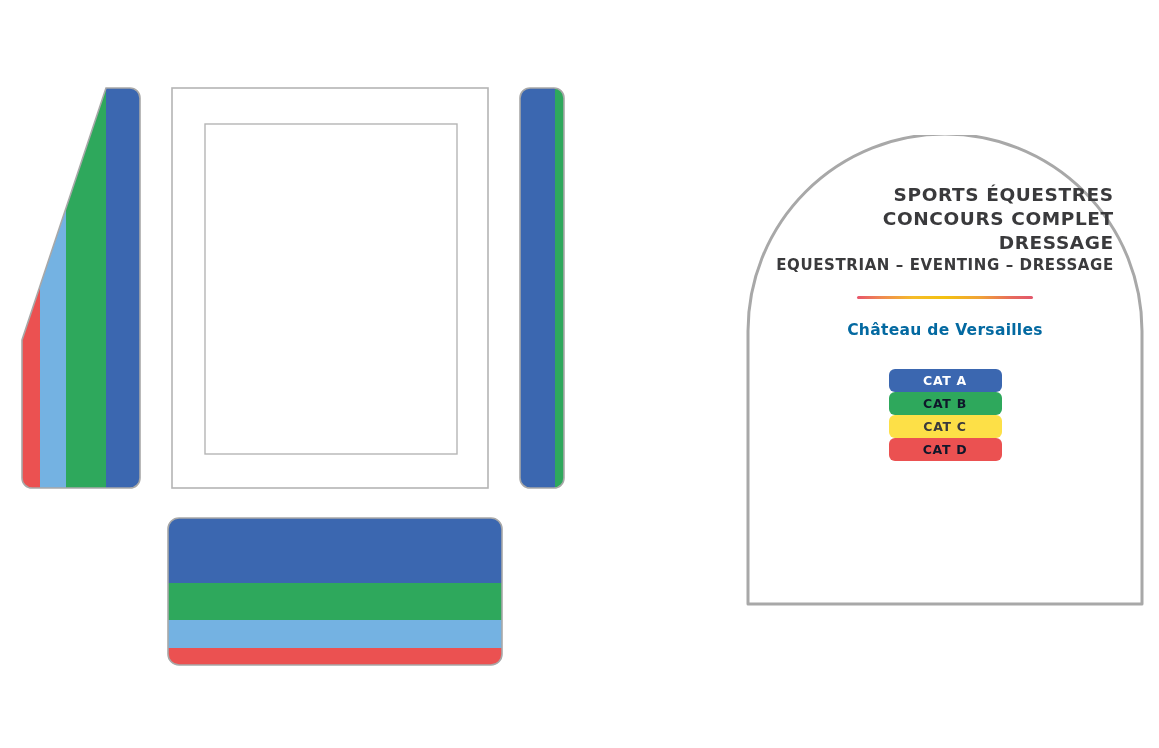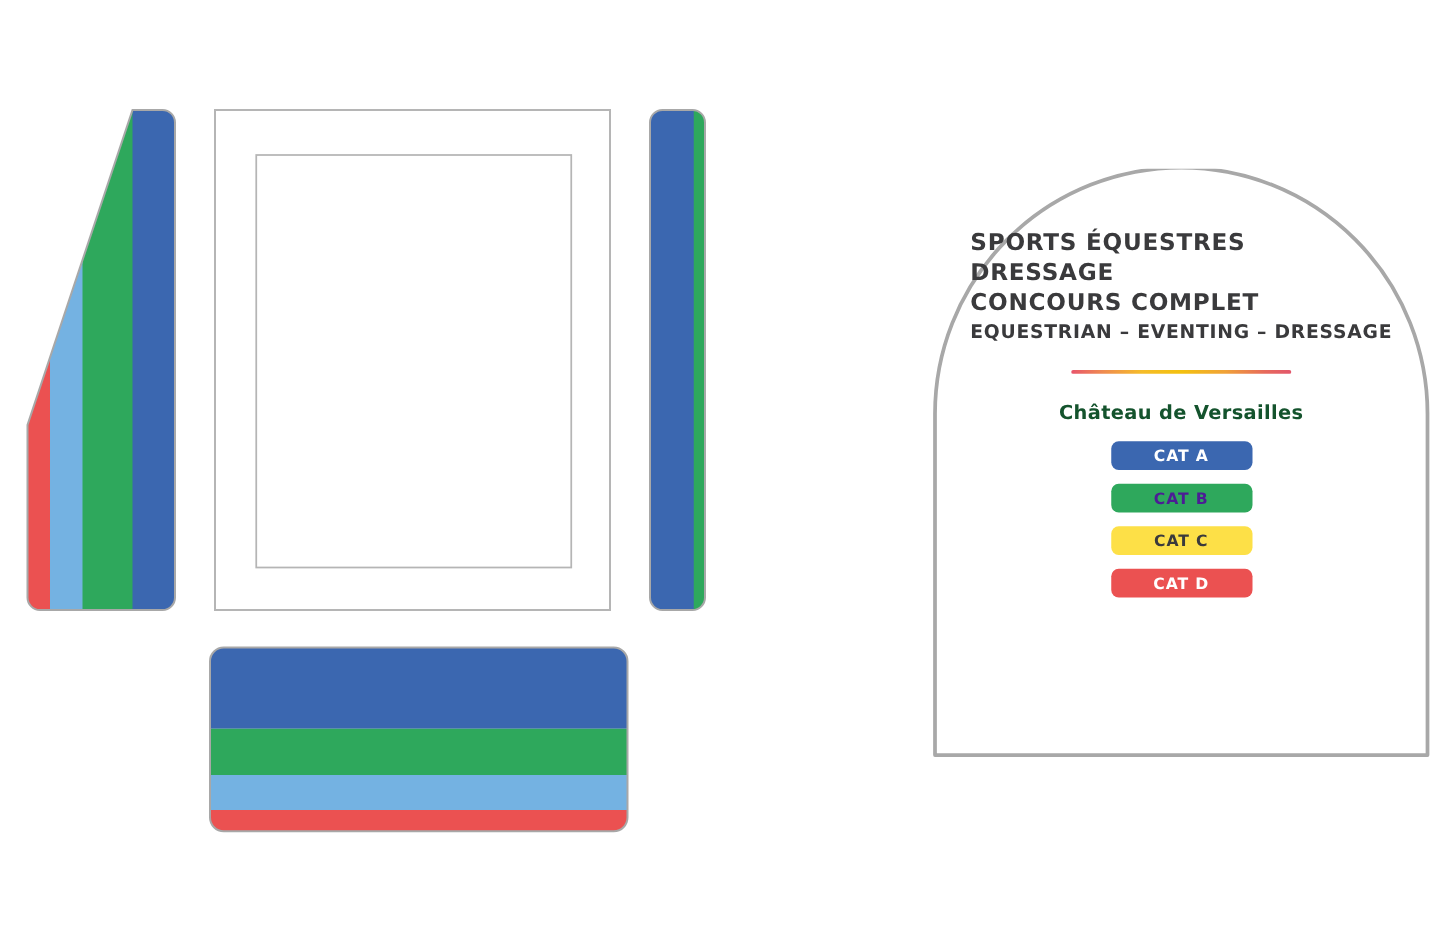--- a/index.html
+++ b/index.html
@@ -60,21 +60,21 @@
     width: 400px;
     height: 472px;
     display: flex;
     flex-direction: column;
     align-items: center;
     box-sizing: border-box;
     padding-top: 48px;
   }
 
   .sign-title {
-    text-align: left;
+    text-align: right;
     color: #3a3a3c;
     font-weight: bold;
     letter-spacing: 0.6px;
     line-height: 1.30;
   }
   .sign-title .line-fr {
     font-size: 18.5px;
     display: block;
   }
   .sign-title .line-en {
@@ -89,34 +89,33 @@
     margin-top: 20px;
     border-radius: 2px;
     background: linear-gradient(to right,
       #e8556b 0%, #ef8a52 14%, #f5bc29 32%,
       #f3c10f 50%, #f0a238 70%, #e76a5c 88%, #e2576c 100%);
   }
 
   .venue {
     margin-top: 20px;
     text-align: center;
-    color: #14532d;
+    color: #0369a1;
     font-weight: bold;
     font-size: 15.5px;
     line-height: 1.42;
     letter-spacing: 0.3px;
   }
   .venue span { display: block; }
 
   .cat-list {
-    margin-top: 12px;
+    margin-top: 28px;
     display: flex;
     flex-direction: column;
     align-items: center;
-    gap: 11px;
   }
 
   .cat-badge {
     width: 113px;
     height: 23px;
     border-radius: 6px;
     display: flex;
     align-items: center;
     justify-content: center;
     font-size: 12.5px;
@@ -216,34 +215,34 @@
                L 3 196
                A 197 197 0 0 1 397 196
                L 397 469
                Z" fill="#ffffff" stroke="#a8a8a8" stroke-width="3" stroke-linejoin="round"></path>
     </svg>
 
     <div class="arch-content">
 
       <div class="sign-title">
         <span class="line-fr">SPORTS ÉQUESTRES</span>
+        <span class="line-fr">CONCOURS COMPLET</span>
         <span class="line-fr">DRESSAGE</span>
-        <span class="line-fr">CONCOURS COMPLET</span>
         <span class="line-en">EQUESTRIAN – EVENTING – DRESSAGE</span>
       </div>
 
       <div class="divider"></div>
 
       <div class="venue">
         <span>Château de Versailles</span>
       </div>
 
       <div class="cat-list">
         <div class="cat-badge" style="background:#3b67b0;color:#ffffff;">CAT A</div>
-        <div class="cat-badge" style="background:#2ea85c;color:#4c1d95;">CAT B</div>
+        <div class="cat-badge" style="background:#2ea85c;color:#0f172a;">CAT B</div>
         <div class="cat-badge" style="background:#fde047;color:#3a3a3c;">CAT C</div>
-        <div class="cat-badge" style="background:#eb5151;color:#ffffff;">CAT D</div>
+        <div class="cat-badge" style="background:#eb5151;color:#0f172a;">CAT D</div>
       </div>
 
     </div>
   </div>
 
 </div>
 
 </body></html>

